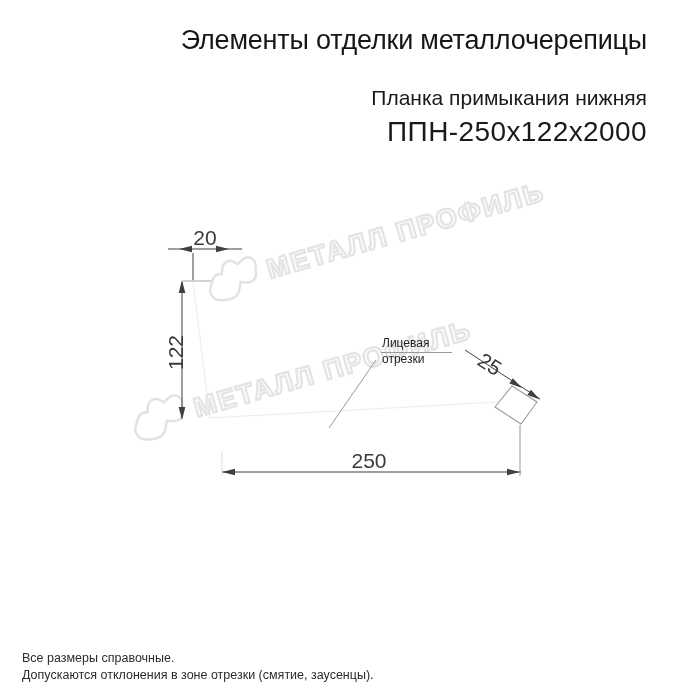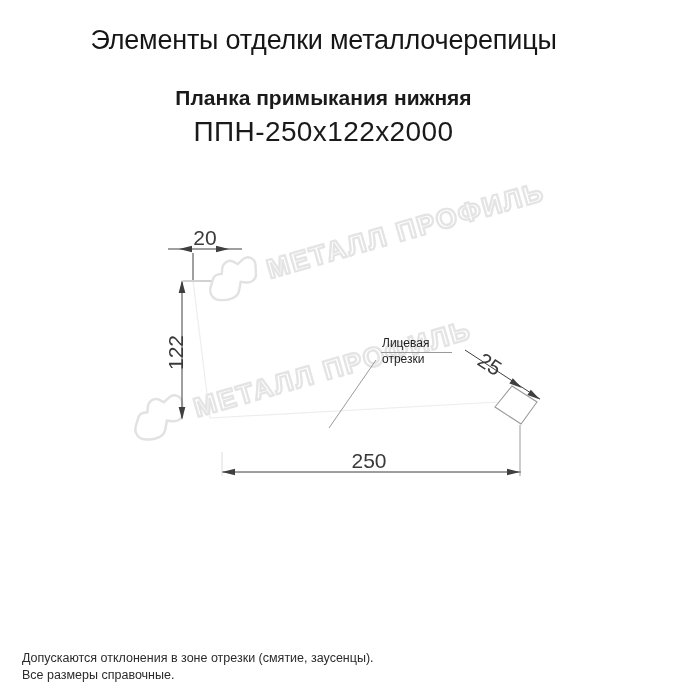--- a/index.html
+++ b/index.html
@@ -1,23 +1,23 @@
 <!DOCTYPE html>
 <html><head>
 <meta charset="utf-8">
 <style>
   html,body{margin:0;padding:0;}
   body{
     width:700px;height:700px;position:relative;overflow:hidden;
     background:#ffffff;
     font-family:"Liberation Sans","DejaVu Sans",sans-serif;
   }
-  .center-text{position:absolute;left:0;width:647px;text-align:center;white-space:nowrap;}
+  .center-text{position:absolute;left:0;width:647px;text-align:right;white-space:nowrap;}
   .page-title{top:25px;font-size:27px;font-weight:400;color:#161616;letter-spacing:-0.2px;}
-  .product-subtitle{top:86px;font-size:21px;font-weight:bold;color:#1a1a1a;}
+  .product-subtitle{top:86px;font-size:21px;font-weight:normal;color:#1a1a1a;}
   .product-code{top:116px;font-size:28px;font-weight:400;color:#1a1a1a;letter-spacing:0.4px;}
 
   .layer{position:absolute;left:0;top:0;}
 
   
   .wm{
     position:absolute;display:flex;align-items:center;gap:7px;
     transform-origin:0 50%;pointer-events:none;
   }
   .wm-text{
@@ -113,15 +113,15 @@
 <div class="center-text page-title">Элементы отделки металлочерепицы</div>
 <div class="center-text product-subtitle">Планка примыкания нижняя</div>
 <div class="center-text product-code">ППН-250х122х2000</div>
 
 <div class="face-label">
   <div>Лицевая</div>
   <div>отрезки</div>
 </div>
 
 <div class="footer-notes">
+  <div>Все размеры справочные.</div>
   <div>Допускаются отклонения в зоне отрезки (смятие, заусенцы).</div>
-  <div>Все размеры справочные.</div>
 </div>
 
 </body></html>

